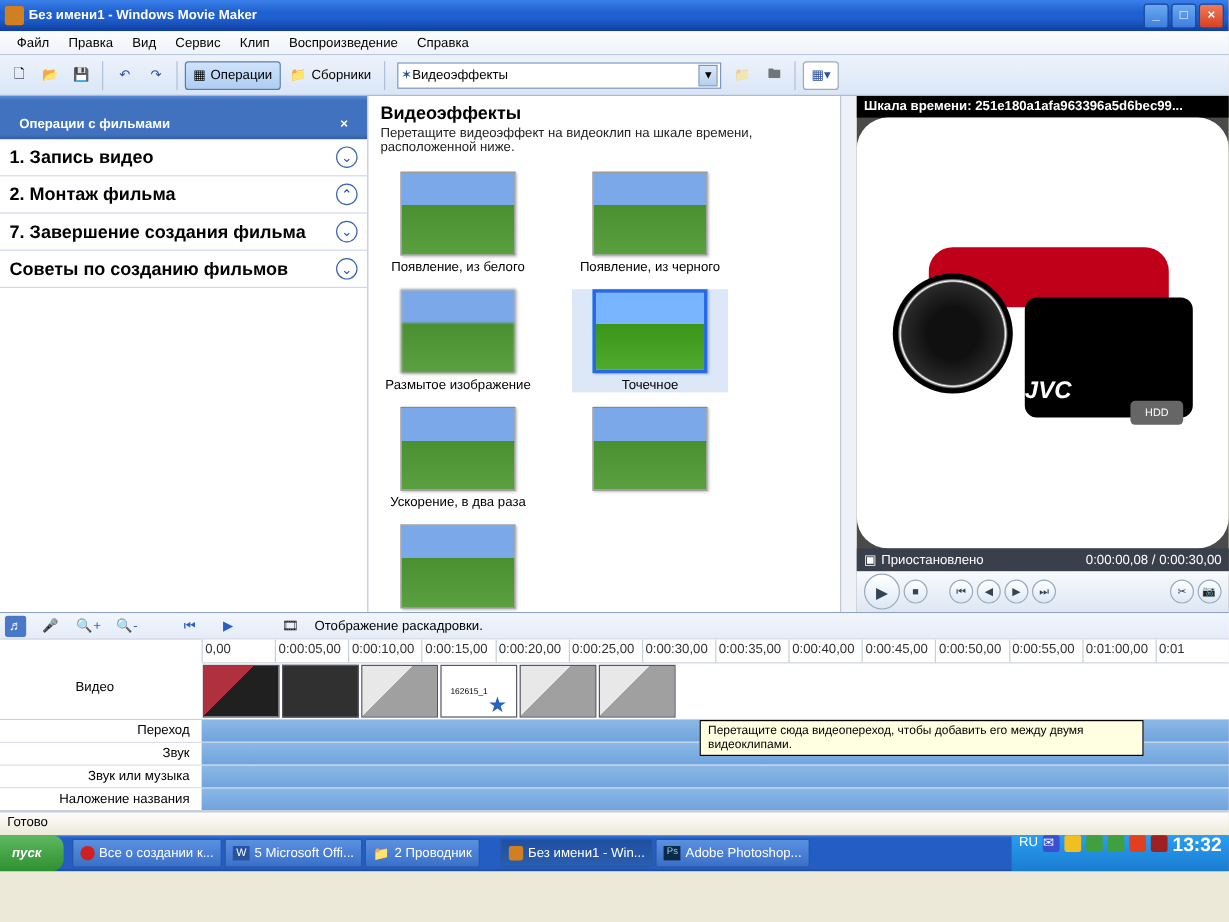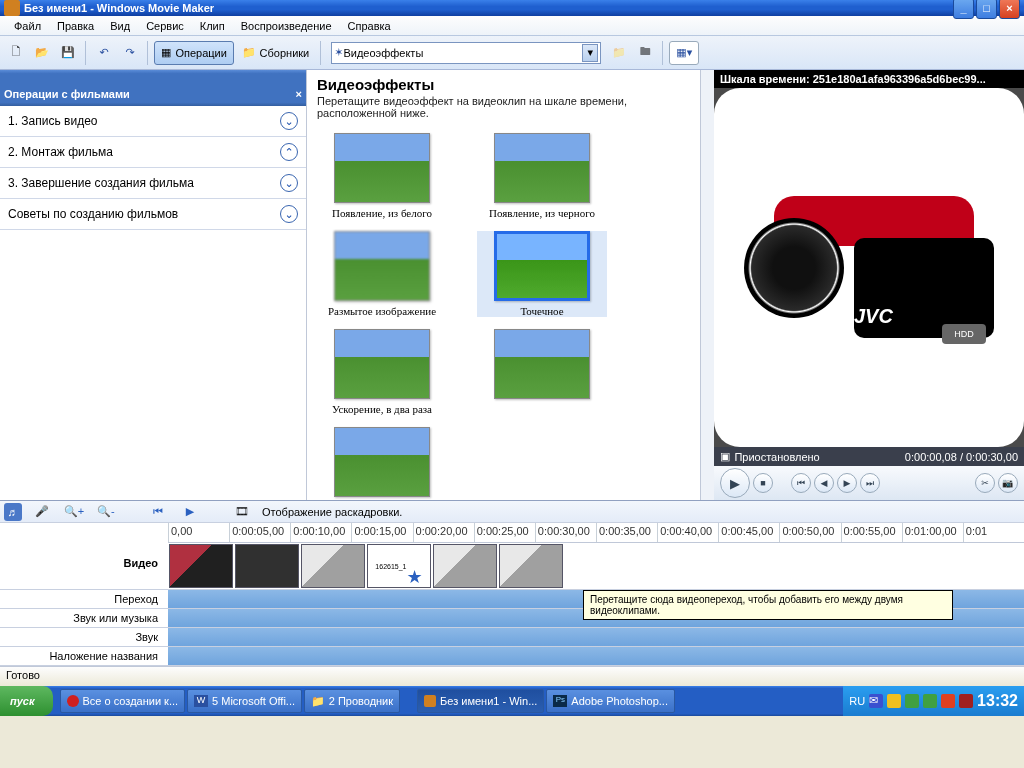--- a/index.html
+++ b/index.html
@@ -1,19 +1,19 @@
 <!DOCTYPE html>
 <html><head>
 <meta charset="utf-8">
 <style>
 * { margin:0; padding:0; box-sizing:border-box; font-family:Tahoma,Arial,sans-serif; font-size:11px; }
 body { width:1024px; height:768px; overflow:hidden; background:#ece9d8; }
 
 
-.titlebar { height:16px; background:linear-gradient(#3a80ea,#1f5fcf 40%,#1f5fcf 60%,#0f3ea0); display:flex; align-items:center; padding:0 4px; color:#fff; font-weight:bold; font-size:13px;}
+.titlebar { height:26px; background:linear-gradient(#3a80ea,#1f5fcf 40%,#1f5fcf 60%,#0f3ea0); display:flex; align-items:center; padding:0 4px; color:#fff; font-weight:bold; font-size:13px;}
 .titlebar .icon { width:16px; height:16px; background:#d08020; border-radius:2px; margin-right:4px;}
 .titlebar .spacer { flex:1; }
 .winbtn { width:21px; height:21px; margin-left:2px; border:1px solid #1a4a9c; border-radius:3px; display:flex; align-items:center; justify-content:center; font-size:11px; font-weight:bold; color:#fff; cursor:pointer; }
 .winbtn.min,.winbtn.max{background:linear-gradient(#6ca9f0,#3e7de0);} .winbtn.close{background:linear-gradient(#f07a5a,#d64020);}
 
 
 .menubar{height:20px;background:linear-gradient(#fdfdfd,#eef3f9);border-bottom:1px solid #b8c8e0;display:flex;align-items:center;padding:0 6px;}
 .menubar span{padding:2px 8px;cursor:pointer;color:#000;}
 
 
@@ -22,39 +22,39 @@
 .tsep{width:2px;height:24px;border-left:1px solid #b0c0d8;margin:0 3px;}
 .tbtn-lbl{display:flex;align-items:center;height:24px;padding:0 6px;gap:4px;border:1px solid #9ab;border-radius:3px;cursor:pointer;background:#fff;}
 .tbtn-lbl.blue{background:linear-gradient(#cfe3fb,#aecdf2);border-color:#5a7cb0;}
 .combo{display:flex;align-items:center;height:22px;flex:1;max-width:270px;border:1px solid #7a95c0;background:#fff;margin:0 4px;padding:0 2px;}
 .combo input{flex:1;border:0;outline:none;font-size:11px;}
 .combo .dd{width:16px;height:18px;background:linear-gradient(#dce8f8,#b8d0ee);border:1px solid #7a95c0;display:flex;align-items:center;justify-content:center;cursor:pointer;}
 
 
 .body{display:flex;height:430px;}
 .taskpane{width:306px;background:#fff;display:flex;flex-direction:column;}
-.taskpane .head{background:linear-gradient(#5a8cd8,#4072c0 10%,#4072c0 90%,#335ea0);color:#fff;font-weight:bold;padding:18px 4px 6px;display:flex;align-items:center;justify-content:space-between;}
+.taskpane .head{background:linear-gradient(#5a8cd8,#4072c0 10%,#4072c0 90%,#335ea0);color:#fff;font-weight:bold;padding:18px 16px 6px;display:flex;align-items:center;justify-content:space-between;}
 .taskpane .head .x{cursor:pointer;}
 .sect{border-bottom:1px solid #d0d8e8;padding:6px 8px;display:flex;justify-content:space-between;align-items:center;cursor:pointer;}
-.sect .ttl{font-weight:normal;font-size:12px;}
+.sect .ttl{font-weight:bold;font-size:15px;}
 .sect .chev{width:18px;height:18px;border:1px solid #3a66b0;border-radius:50%;display:flex;align-items:center;justify-content:center;color:#1a4eac;}
 .sub{padding:4px 0 4px 20px;}
 .sub a{display:block;padding:2px 0;text-decoration:none;}
 .sub a.link{color:#0a3ea0;} .sub a.dim{color:#8a96b0;}
 .sub a.strike{color:#0a3ea0;position:relative;}
 .sub a.strike::after{content:"";position:absolute;left:-4px;right:40px;bottom:-1px;height:3px;background:#e00000;}
 .red-bar{height:3px;background:#e00000;margin:2px 20px 2px 16px;}
 
 .centercol{flex:1;background:#fff;border-left:1px solid #c0c8d8;display:flex;flex-direction:column;overflow:hidden;}
 .centercol h2{font-size:15px;font-weight:bold;padding:6px 10px 2px;}
 .centercol .desc{padding:0 10px 6px;color:#222;}
 .fx-area{flex:1;overflow:auto;padding:8px 10px;display:flex;flex-wrap:wrap;gap:12px 30px;align-content:flex-start;}
 .fx-item{width:130px;display:flex;flex-direction:column;align-items:center;cursor:pointer;}
 .fx-thumb{width:96px;height:70px;border:1px solid #888;background:linear-gradient(#7aa8e8 0%,#7aa8e8 40%,#4a9030 40%,#5aa040 100%);margin-bottom:4px;box-shadow:1px 1px 2px rgba(0,0,0,.25);}
-.fx-item .cap{text-align:left;font-size:11px;max-width:130px;font-family:Liberation Serif, serif;}
+.fx-item .cap{text-align:left;font-size:11px;max-width:130px;}
 .fx-item.sel .fx-thumb{border:3px solid #3a70d0;}
 .fx-item.sel{background:#dce8f8;}
 .scrollcol{width:14px;background:#eef2f8;border-left:1px solid #c0c8d8;}
 
 .preview{width:310px;background:#4a4a4a;display:flex;flex-direction:column;}
 .prev-title{background:#000;color:#fff;font-weight:bold;padding:3px 6px;font-size:11px;white-space:nowrap;overflow:hidden;}
 .prev-video{flex:1;background:#fff;margin:0;position:relative;display:flex;align-items:center;justify-content:center;border-radius:26px;}
 .cam{width:250px;height:180px;position:relative;}
 .cam .body{position:absolute;right:0;top:60px;width:140px;height:100px;background:#000;border-radius:10px;}
 .cam .lens{position:absolute;left:0;top:40px;width:100px;height:100px;border-radius:50%;background:radial-gradient(#101010 30%,#2a2a2a 60%,#fff 62%,#000 65%);}
@@ -69,37 +69,37 @@
 
 .timeline{border-top:1px solid #90a0c0;background:#fff;}
 .tl-tools{height:22px;display:flex;align-items:center;padding:0 4px;gap:8px;border-bottom:1px solid #c8d0e0;background:linear-gradient(#f2f6fc,#e4ecf8);}
 .tl-ruler{height:20px;background:#fff;display:flex;border-bottom:1px solid #c0c8d8;margin-left:168px;font-size:9px;color:#333;}
 .tl-ruler span{width:62px;border-left:1px solid #c8d0d8;padding:2px 2px 0;}
 .tracks{}
 .track{display:flex;border-bottom:1px solid #c8d0e0;}
 .track .lbl{width:168px;text-align:right;padding:3px 10px 3px 0;font-size:11px;background:#fff;}
 .track .content{flex:1;background:linear-gradient(#8cb8e6,#6fa4dd);min-height:16px;position:relative;}
 .track.video .content{height:46px;background:#fff;display:flex;}
-.track.video .lbl{font-weight:bold;padding-top:14px;}
+.track.video .lbl{font-weight:normal;padding-top:14px;text-align:center;}
 .clip{width:64px;height:44px;border:1px solid #556;margin:1px;background:#dce;display:flex;align-items:center;justify-content:center;font-size:8px;color:#222;overflow:hidden;}
 .clip.cam1{background:linear-gradient(135deg,#b03040 40%,#202020 40%);}
 .clip.cam2{background:#303030;}
 .clip.cam3{background:linear-gradient(135deg,#e8e8e8 40%,#a0a0a0 40%);}
 .clip.star{background:#fff;color:#2a60c0;font-size:18px;}
 
 .tooltip{position:absolute;left:415px;top:0;background:#ffffe1;border:1px solid #000;padding:3px 6px;font-size:10px;max-width:370px;z-index:10;}
 
 .statusbar{height:20px;background:linear-gradient(#fdfdfd,#ece9d8);border-top:1px solid #c0c8d8;padding:2px 6px;font-size:11px;}
 
 
 .taskbar{height:30px;background:linear-gradient(#3a80ea,#245ec4 8%,#245ec4 92%,#1a4a9c);display:flex;align-items:center;color:#fff;font-size:11px;}
 .start{height:100%;padding:0 18px 0 10px;background:linear-gradient(#5eb860,#2e9030);font-weight:bold;font-style:italic;font-size:16px;display:flex;align-items:center;border-radius:0 10px 10px 0;}
 .tbitem{height:24px;margin:0 1px;padding:0 6px;background:linear-gradient(#5a90e0,#3a70c8);border:1px solid #2a58a0;border-radius:2px;display:flex;align-items:center;gap:4px;cursor:pointer;max-width:140px;overflow:hidden;white-space:nowrap;}
 .tbitem.act{background:linear-gradient(#1f4fa0,#2a5eb0);margin-left:16px;}
-.tray{margin-left:auto;height:100%;background:linear-gradient(#2a9ef0,#1a7cd0);display:flex;align-items:center;padding:0 6px;gap:4px;}
+.tray{margin-left:auto;height:100%;background:linear-gradient(#2a9ef0,#1a7cd0);display:flex;padding:0 6px;gap:4px;}
 .clock{font-weight:bold;font-size:16px;color:#fff;}
 .tray .ic{width:14px;height:14px;border-radius:2px;}
 </style>
 </head>
 <body>
 
 <div class="titlebar">
   <span class="icon"></span>
   <span>Без имени1 - Windows Movie Maker</span>
   <span class="spacer"></span>
@@ -154,21 +154,21 @@
     </div>
     <div class="sect">
       <span class="ttl">1. Запись видео</span>
       <span class="chev">⌄</span>
     </div>
     <div class="sect">
       <span class="ttl">2. Монтаж фильма</span>
       <span class="chev">⌃</span>
     </div>
     <div class="sect">
-      <span class="ttl">3. Завершение создания фильма</span>
+      <span class="ttl">7. Завершение создания фильма</span>
       <span class="chev">⌄</span>
     </div>
     <div class="sect">
       <span class="ttl">Советы по созданию фильмов</span>
       <span class="chev">⌄</span>
     </div>
   </div>
 
   <div class="centercol">
     <h2>Видеоэффекты</h2>
@@ -278,25 +278,25 @@
         <div class="clip cam3"></div>
       </div>
     </div>
     <div class="track">
       <div class="lbl">Переход</div>
       <div class="content">
         <div class="tooltip">Перетащите сюда видеопереход, чтобы добавить его между двумя видеоклипами.</div>
       </div>
     </div>
     <div class="track">
+      <div class="lbl">Звук</div>
+      <div class="content"></div>
+    </div>
+    <div class="track">
       <div class="lbl">Звук или музыка</div>
-      <div class="content"></div>
-    </div>
-    <div class="track">
-      <div class="lbl">Звук</div>
       <div class="content"></div>
     </div>
     <div class="track">
       <div class="lbl">Наложение названия</div>
       <div class="content"></div>
     </div>
   </div>
 </div>
 
 <div class="statusbar">Готово</div>

